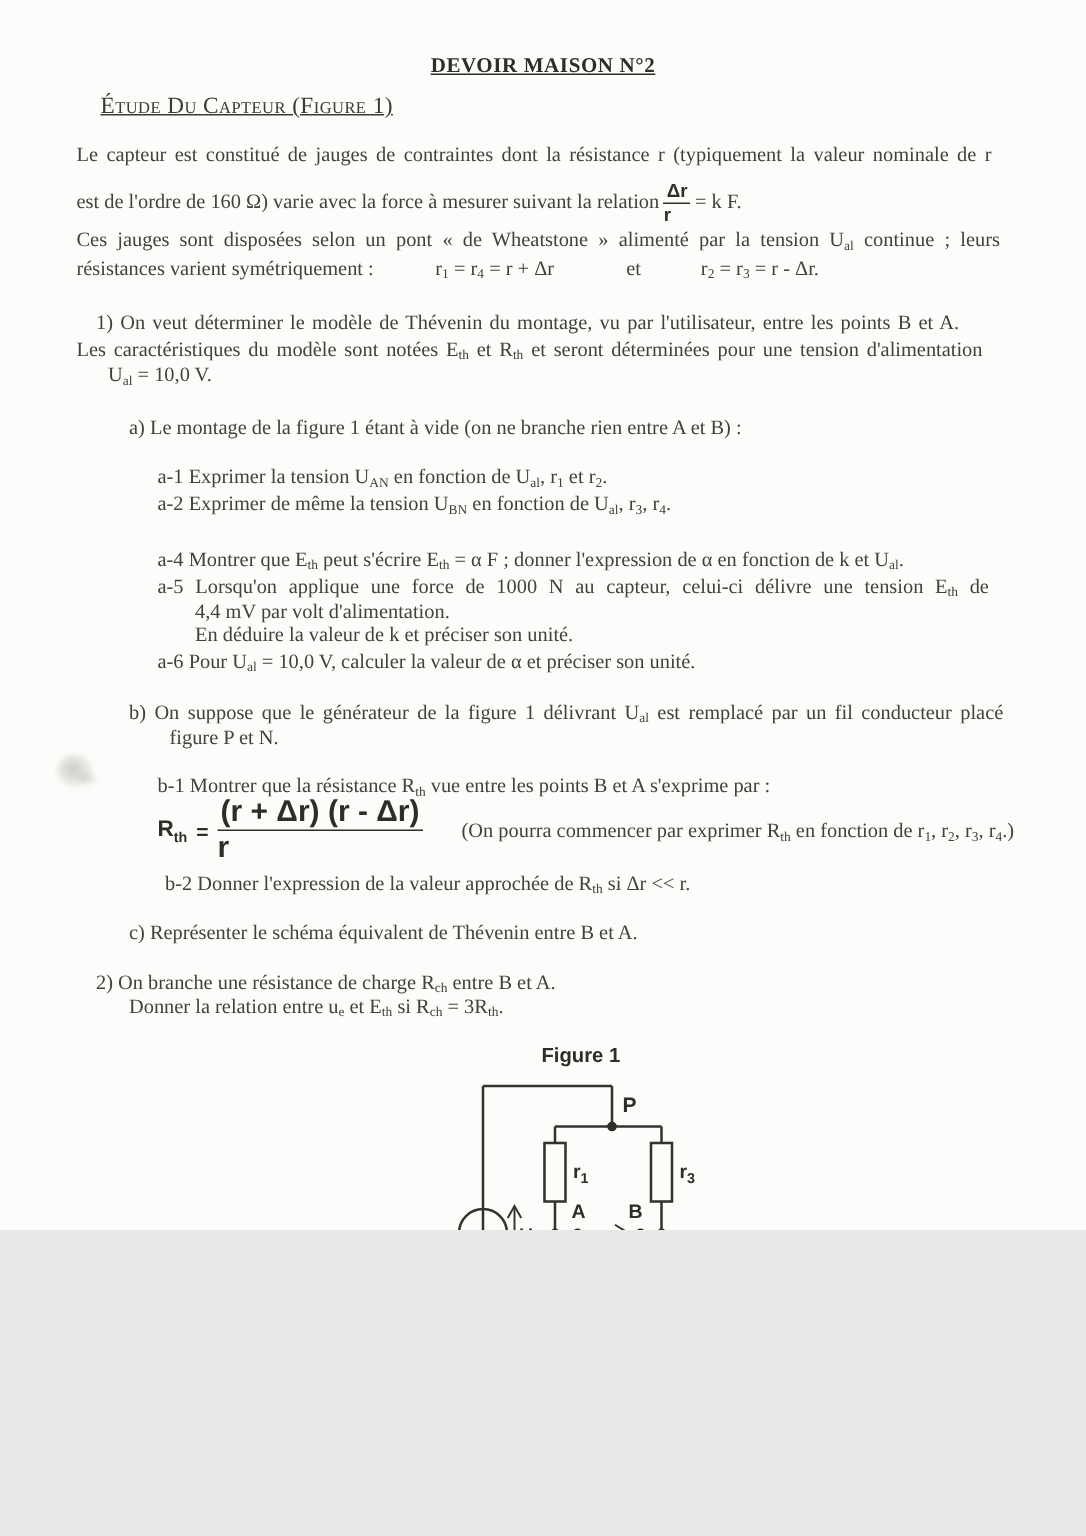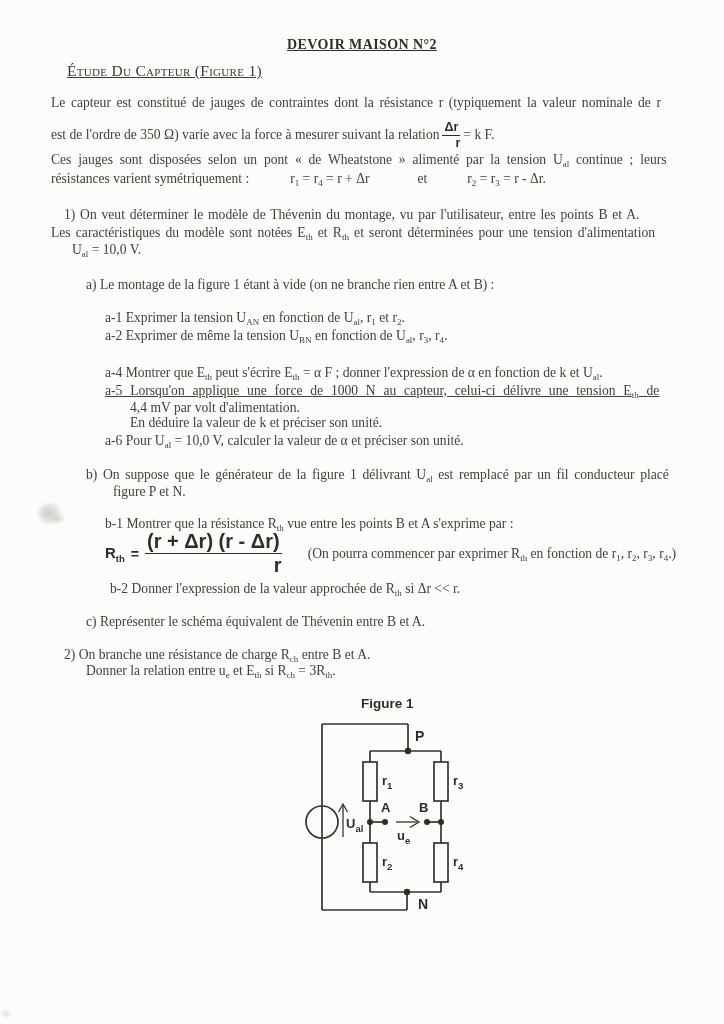--- a/index.html
+++ b/index.html
@@ -4,21 +4,21 @@
 <style>
   :root{
     --paper:#fcfcfa;
     --ink:#43413c;
     --ink-dark:#2e2d28;
     --wire:#34332e;
   }
   html,body{margin:0;padding:0;background:#e8e8e6;}
   .page{
     position:relative;
-    width:724px;height:1024px;
+    width:724px;height:820px;
     background:var(--paper);
     overflow:hidden;
     font-family:"Liberation Serif", serif;
     color:var(--ink);
   }
   .ln{
     position:absolute;
     white-space:nowrap;
     font-size:13.6px;
     line-height:1.3;
@@ -42,21 +42,21 @@
     left:67px;top:61px;
     font-variant:small-caps;
     font-size:15.5px;
     letter-spacing:0.3px;
     text-decoration:underline;
     color:#3c3a35;
   }
   
   .frac{
     display:inline-block;
-    text-align:right;
+    text-align:left;
     vertical-align:-0.66em;
     font-family:"Liberation Sans", sans-serif;
     font-weight:bold;
     font-size:12.5px;
     line-height:1.05;
     color:var(--ink-dark);
     margin:0 3px;
   }
   .frac .num{display:block;border-bottom:1.4px solid var(--ink-dark);padding:0 2px 1px;}
   .frac .den{display:block;padding-top:1px;}
@@ -113,34 +113,34 @@
 </style>
 </head>
 <body>
 
 <div class="page">
 
   <div class="ln doc-title">DEVOIR MAISON N°2</div>
   <div class="ln section-heading">Étude Du Capteur (Figure 1)</div>
 
   <div class="ln" style="left:51px;top:94px;word-spacing:2.2px;">Le capteur est constitué de jauges de contraintes dont la résistance r (typiquement la valeur nominale de r</div>
-  <div class="ln" style="left:51px;top:121px;"><span>est de l'ordre de 350 Ω) varie avec la force à mesurer suivant la relation</span><span class="frac"><span class="num">Δr</span><span class="den">r</span></span><span>= k F.</span></div>
+  <div class="ln" style="left:51px;top:121px;"><span>est de l'ordre de 160 Ω) varie avec la force à mesurer suivant la relation</span><span class="frac"><span class="num">Δr</span><span class="den">r</span></span><span>= k F.</span></div>
 
   <div class="ln" style="left:51px;top:151px;word-spacing:3.4px;">Ces jauges sont disposées selon un pont « de Wheatstone » alimenté par la tension U<sub>al</sub> continue ; leurs</div>
   <div class="ln" style="left:51px;top:170px;"><span>résistances varient symétriquement :</span><span style="margin-left:41px;">r<sub>1</sub> = r<sub>4</sub> = r + Δr</span><span style="margin-left:48px;">et</span><span style="margin-left:40px;">r<sub>2</sub> = r<sub>3</sub> = r - Δr.</span></div>
 
   <div class="ln" style="left:64px;top:206px;word-spacing:1.4px;">1) On veut déterminer le modèle de Thévenin du montage, vu par l'utilisateur, entre les points B et A.</div>
   <div class="ln" style="left:51px;top:224px;word-spacing:1.8px;">Les caractéristiques du modèle sont notées E<sub>th</sub> et R<sub>th</sub> et seront déterminées pour une tension d'alimentation</div>
   <div class="ln" style="left:72px;top:241px;">U<sub>al</sub> = 10,0 V.</div>
 
   <div class="ln" style="left:86px;top:276px;">a) Le montage de la figure 1 étant à vide (on ne branche rien entre A et B) :</div>
   <div class="ln" style="left:105px;top:309px;">a-1 Exprimer la tension U<sub>AN</sub> en fonction de U<sub>al</sub>, r<sub>1</sub> et r<sub>2</sub>.</div>
   <div class="ln" style="left:105px;top:327px;">a-2 Exprimer de même la tension U<sub>BN</sub> en fonction de U<sub>al</sub>, r<sub>3</sub>, r<sub>4</sub>.</div>
   <div class="ln" style="left:105px;top:364px;">a-4 Montrer que E<sub>th</sub> peut s'écrire E<sub>th</sub> = α F ; donner l'expression de α en fonction de k et U<sub>al</sub>.</div>
-  <div class="ln" style="left:105px;top:382px;word-spacing:4.4px;text-decoration:underline;">a-5 Lorsqu'on applique une force de 1000 N au capteur, celui-ci délivre une tension E<sub>th</sub> de</div>
+  <div class="ln" style="left:105px;top:382px;word-spacing:4.4px;">a-5 Lorsqu'on applique une force de 1000 N au capteur, celui-ci délivre une tension E<sub>th</sub> de</div>
   <div class="ln" style="left:130px;top:399px;">4,4 mV par volt d'alimentation.</div>
   <div class="ln" style="left:130px;top:414px;">En déduire la valeur de k et préciser son unité.</div>
   <div class="ln" style="left:105px;top:432px;">a-6 Pour U<sub>al</sub> = 10,0 V, calculer la valeur de α et préciser son unité.</div>
 
   <div class="ln" style="left:86px;top:466px;word-spacing:2.2px;">b) On suppose que le générateur de la figure 1 délivrant U<sub>al</sub> est remplacé par un fil conducteur placé</div>
   <div class="ln" style="left:113px;top:483px;">figure P et N.</div>
   <div class="ln" style="left:105px;top:515px;">b-1 Montrer que la résistance R<sub>th</sub> vue entre les points B et A s'exprime par :</div>
 
   <div class="formula-row">
     <span class="formula-lhs"><span>R</span><sub>th</sub></span>

